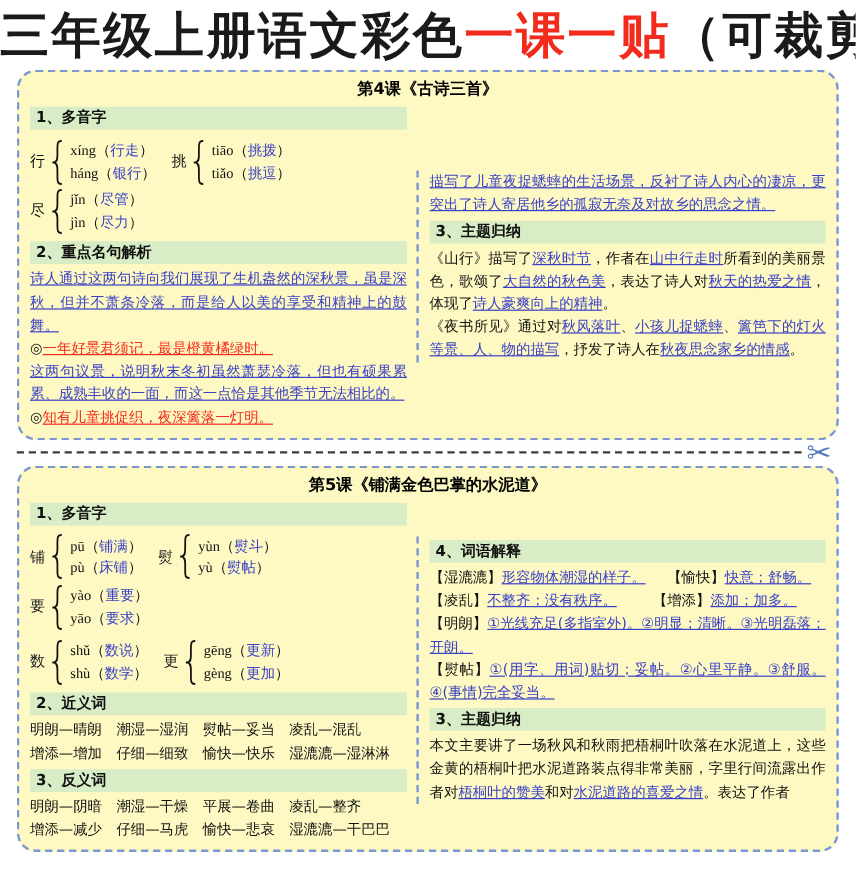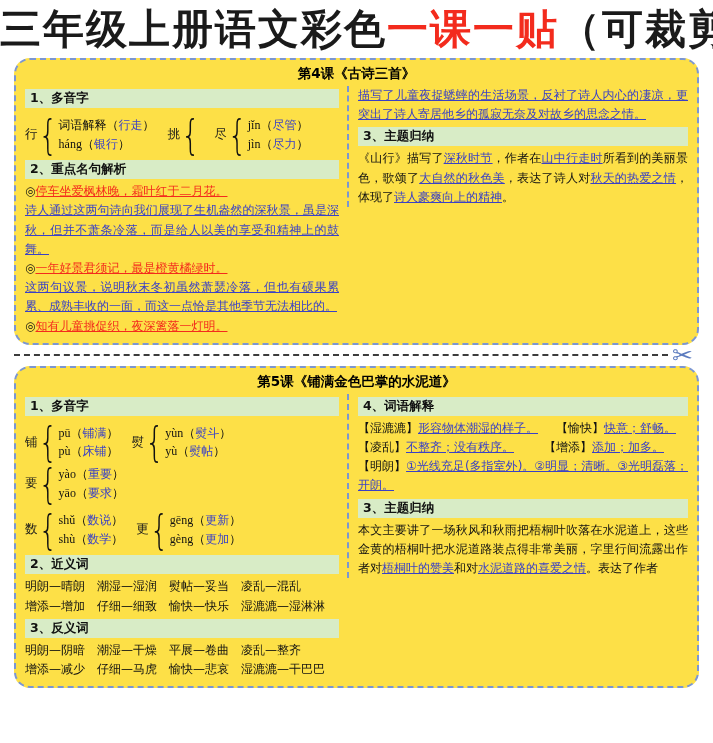--- a/index.html
+++ b/index.html
@@ -7,26 +7,26 @@
     width:713px;height:743px;overflow:hidden;background:#ffffff;
     font-family:"DejaVu Sans",sans-serif;color:#1a1a1a;
   }
   .page-title{
     text-align:center;font-family:"DejaVu Serif",serif;font-weight:bold;
     font-size:41px;letter-spacing:2px;padding:7px 0 6px;line-height:1.1;white-space:nowrap;
   }
   .page-title .hl{color:#f32b1d;}
   .box{
     border:2px dashed #7b96d2;border-radius:16px;margin:0 14px;
-    padding:3px 9px 7px;background:#fde047;
+    padding:3px 9px 7px;background:#fef9c3;
   }
   .box-title{
     text-align:center;font-weight:bold;font-size:13.5px;padding:2px 0 3px;color:#000;
   }
-  .cols{display:flex;align-items:flex-start;}
+  .cols{display:flex;align-items:center;}
   .col-left{width:322px;padding-right:8px;box-sizing:border-box;}
   .col-right{flex:1;border-left:2px dashed #7b96d2;padding-left:9px;min-width:0;}
   .sec-header{
     background:#d8ecc6;font-weight:bold;font-size:12.5px;
     padding:1px 5px;margin:3px 0 3px;color:#111;
   }
   .line{font-size:12px;line-height:1.6;text-align:justify;}
   .seg-k{color:#111;}
   .seg-r{color:#f32b1d;text-decoration:underline;}
   .seg-b{color:#3a41c6;text-decoration:underline;}
@@ -57,48 +57,52 @@
   <div class="box">
     <div class="box-title">第4课《古诗三首》</div>
     <div class="cols">
       <div class="col-left">
           <div class="sec-header">1、多音字</div>
           <div class="pp-row">
             <span class="pp-group">
               <span class="pp-char">行</span>
               <span class="pp-brace">{</span>
               <span class="pp-readings">
-                <span class="pp-line"><span class="pp-pinyin">词语解释</span><span class="pp-paren">（</span><span class="pp-word">行走</span><span class="pp-paren">）</span></span>
+                <span class="pp-line"><span class="pp-pinyin">xíng</span><span class="pp-paren">（</span><span class="pp-word">行走</span><span class="pp-paren">）</span></span>
                 <span class="pp-line"><span class="pp-pinyin">háng</span><span class="pp-paren">（</span><span class="pp-word">银行</span><span class="pp-paren">）</span></span>
               </span>
             </span>
             <span class="pp-group">
               <span class="pp-char">挑</span>
               <span class="pp-brace">{</span>
+              <span class="pp-readings">
+                <span class="pp-line"><span class="pp-pinyin">tiāo</span><span class="pp-paren">（</span><span class="pp-word">挑拨</span><span class="pp-paren">）</span></span>
+                <span class="pp-line"><span class="pp-pinyin">tiǎo</span><span class="pp-paren">（</span><span class="pp-word">挑逗</span><span class="pp-paren">）</span></span>
+              </span>
             </span>
             <span class="pp-group">
               <span class="pp-char">尽</span>
               <span class="pp-brace">{</span>
               <span class="pp-readings">
                 <span class="pp-line"><span class="pp-pinyin">jǐn</span><span class="pp-paren">（</span><span class="pp-word">尽管</span><span class="pp-paren">）</span></span>
                 <span class="pp-line"><span class="pp-pinyin">jìn</span><span class="pp-paren">（</span><span class="pp-word">尽力</span><span class="pp-paren">）</span></span>
               </span>
             </span>
           </div>
           <div class="sec-header">2、重点名句解析</div>
-          <div class="line"><span class="seg-k">◎</span><span class="seg-r">停车坐爱枫林晚，霜叶红于二月花。</span></div>
           <div class="line"><span class="seg-b">诗人通过这两句诗向我们展现了生机盎然的深秋景，虽是深秋，但并不萧条冷落，而是给人以美的享受和精神上的鼓舞。</span></div>
           <div class="line"><span class="seg-k">◎</span><span class="seg-r">一年好景君须记，最是橙黄橘绿时。</span></div>
           <div class="line"><span class="seg-b">这两句议景，说明秋末冬初虽然萧瑟冷落，但也有硕果累累、成熟丰收的一面，而这一点恰是其他季节无法相比的。</span></div>
           <div class="line"><span class="seg-k">◎</span><span class="seg-r">知有儿童挑促织，夜深篱落一灯明。</span></div>
         </div>
       <div class="col-right">
           <div class="line"><span class="seg-b">描写了儿童夜捉蟋蟀的生活场景，反衬了诗人内心的凄凉，更突出了诗人寄居他乡的孤寂无奈及对故乡的思念之情。</span></div>
           <div class="sec-header">3、主题归纳</div>
           <div class="line"><span class="seg-k">《山行》描写了</span><span class="seg-b">深秋时节</span><span class="seg-k">，作者在</span><span class="seg-b">山中行走时</span><span class="seg-k">所看到的美丽景色，歌颂了</span><span class="seg-b">大自然的秋色美</span><span class="seg-k">，表达了诗人对</span><span class="seg-b">秋天的热爱之情</span><span class="seg-k">，体现了</span><span class="seg-b">诗人豪爽向上的精神</span><span class="seg-k">。</span></div>
+          <div class="line"><span class="seg-k">《夜书所见》通过对</span><span class="seg-b">秋风落叶</span><span class="seg-k">、</span><span class="seg-b">小孩儿捉蟋蟀</span><span class="seg-k">、</span><span class="seg-b">篱笆下的灯火等景、人、物的描写</span><span class="seg-k">，抒发了诗人在</span><span class="seg-b">秋夜思念家乡的情感</span><span class="seg-k">。</span></div>
         </div>
     </div>
   </div>
 
   <div class="cut-row">
     <div class="cut-line"></div>
     <div class="cut-scissors">✂</div>
   </div>
 
   <div class="box">
@@ -155,19 +159,20 @@
           <div class="line"><span class="seg-k">增添—增加　仔细—细致　愉快—快乐　湿漉漉—湿淋淋</span></div>
           <div class="sec-header">3、反义词</div>
           <div class="line"><span class="seg-k">明朗—阴暗　潮湿—干燥　平展—卷曲　凌乱—整齐</span></div>
           <div class="line"><span class="seg-k">增添—减少　仔细—马虎　愉快—悲哀　湿漉漉—干巴巴</span></div>
         </div>
       <div class="col-right">
           <div class="sec-header">4、词语解释</div>
           <div class="line"><span class="seg-k">【湿漉漉】</span><span class="seg-b">形容物体潮湿的样子。</span><span class="seg-g"></span><span class="seg-k">【愉快】</span><span class="seg-b">快意；舒畅。</span></div>
           <div class="line"><span class="seg-k">【凌乱】</span><span class="seg-b">不整齐；没有秩序。</span><span class="seg-g"></span><span class="seg-k">　【增添】</span><span class="seg-b">添加；加多。</span></div>
           <div class="line"><span class="seg-k">【明朗】</span><span class="seg-b">①光线充足(多指室外)。②明显；清晰。③光明磊落；开朗。</span></div>
+          <div class="line"><span class="seg-k">【熨帖】</span><span class="seg-b">①(用字、用词)贴切；妥帖。②心里平静。③舒服。④(事情)完全妥当。</span></div>
           <div class="sec-header">3、主题归纳</div>
           <div class="line"><span class="seg-k">本文主要讲了一场秋风和秋雨把梧桐叶吹落在水泥道上，这些金黄的梧桐叶把水泥道路装点得非常美丽，字里行间流露出作者对</span><span class="seg-b">梧桐叶的赞美</span><span class="seg-k">和对</span><span class="seg-b">水泥道路的喜爱之情</span><span class="seg-k">。表达了作者</span></div>
         </div>
     </div>
   </div>
 
 </div>
 
 </body></html>

